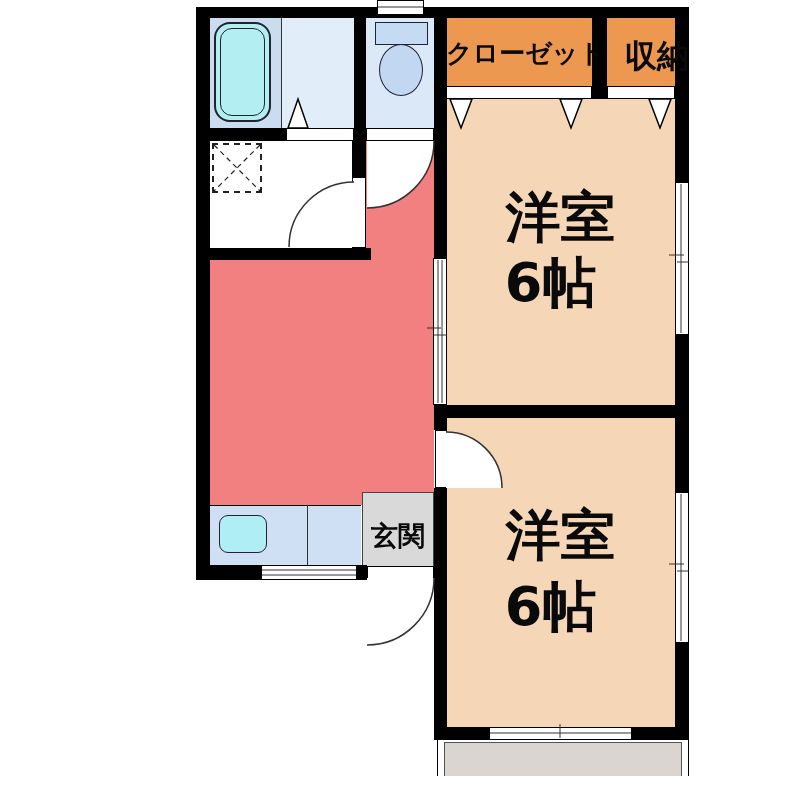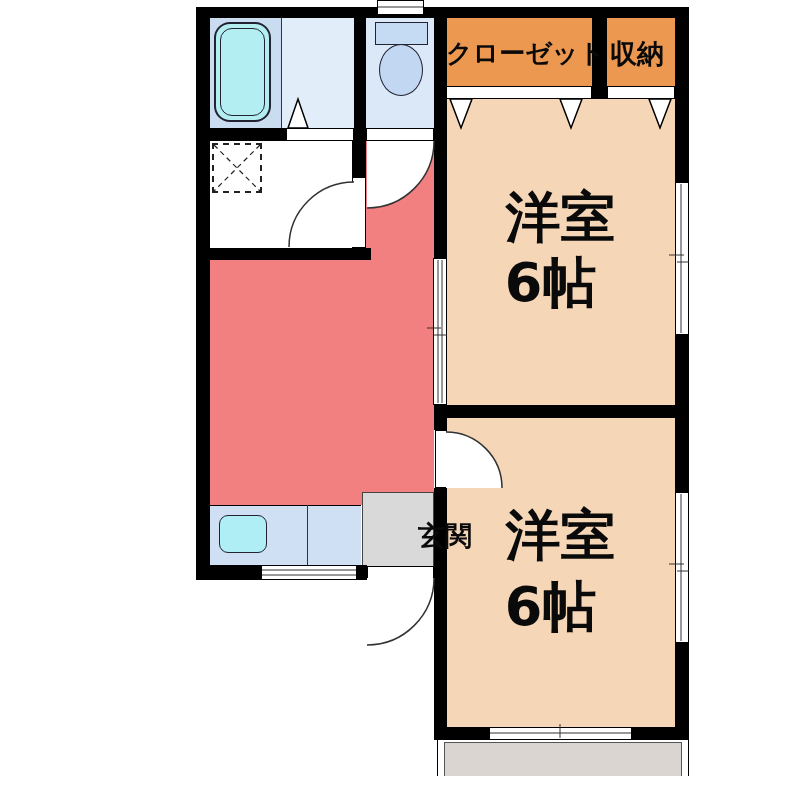--- a/index.html
+++ b/index.html
@@ -119,25 +119,25 @@
       <line x1="390" y1="335" x2="403" y2="335"></line>
       <line x1="218" y1="570" x2="312" y2="570"></line>
       <line x1="218" y1="575" x2="312" y2="575"></line>
       <line x1="446" y1="733" x2="587" y2="733"></line>
       <line x1="516" y1="724" x2="516" y2="738"></line>
       <line x1="334" y1="7" x2="379" y2="7"></line>
     </g>
   </svg>
 
   <div class="lbl" style="left:402px;top:40px;width:146px;font-size:26px;">クローゼット</div>
-  <div class="lbl" style="left:559px;top:40px;width:68px;font-size:27px;">収納</div>
+  <div class="lbl" style="left:579px;top:40px;width:68px;font-size:32px;">収納</div>
 
   <div class="lbl" style="left:402px;top:190px;width:229px;font-size:55px;">洋室</div>
   <div class="lbl" style="left:392px;top:256px;width:229px;font-size:54px;">6帖</div>
 
 
   <div class="lbl" style="left:402px;top:508px;width:229px;font-size:55px;">洋室</div>
   <div class="lbl" style="left:392px;top:580px;width:229px;font-size:54px;">6帖</div>
 
-  <div class="lbl" style="left:318px;top:522px;width:72px;font-size:27px;padding-left:47px;">玄関</div>
+  <div class="lbl" style="left:318px;top:522px;width:72px;font-size:27px;">玄関</div>
 
 
 </div>
 
 </body></html>

